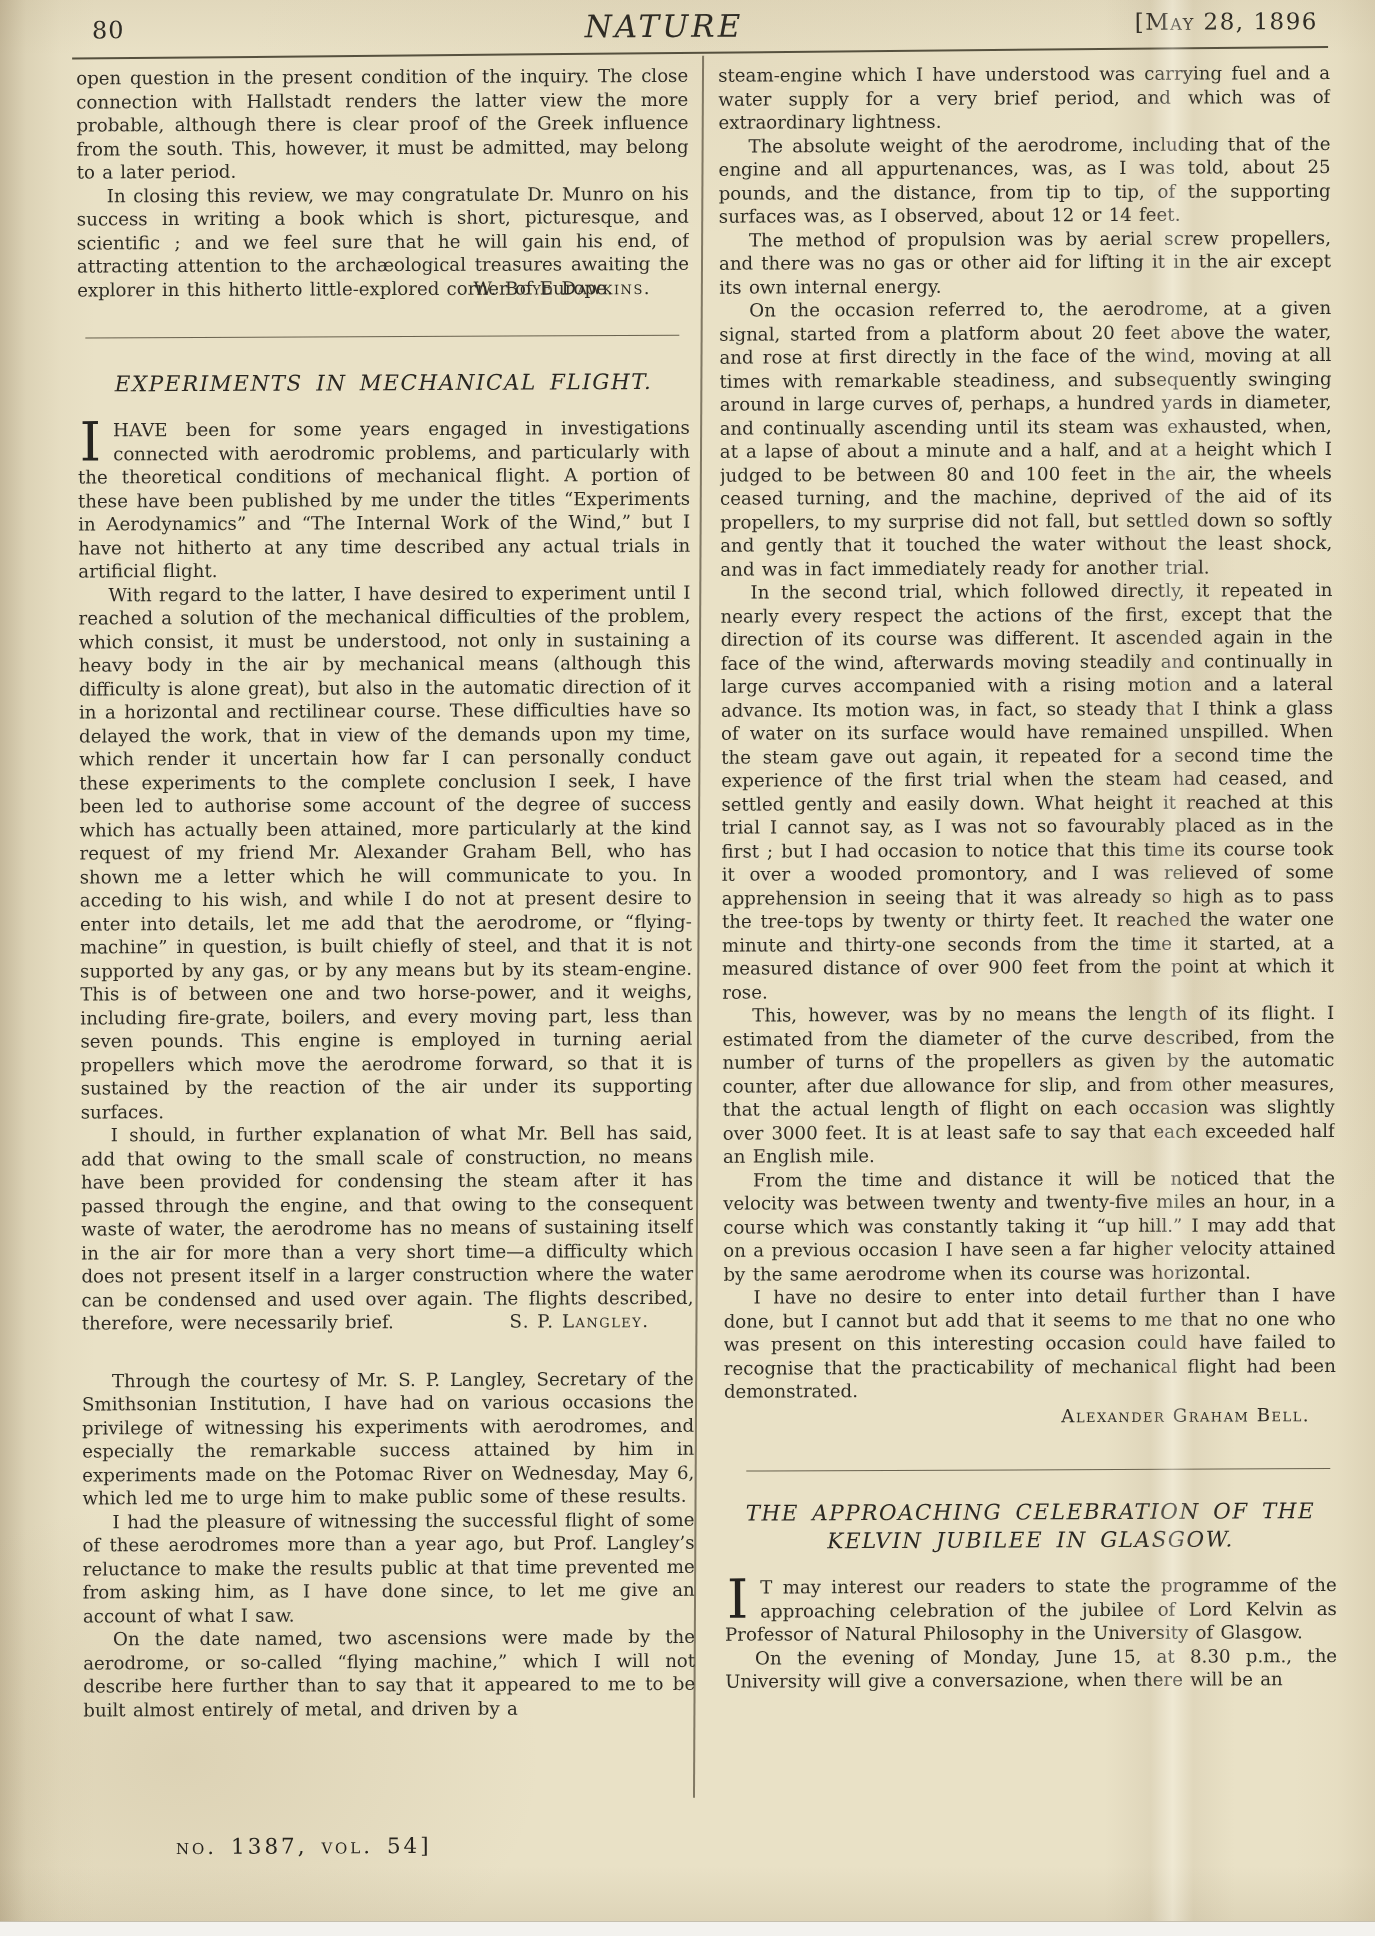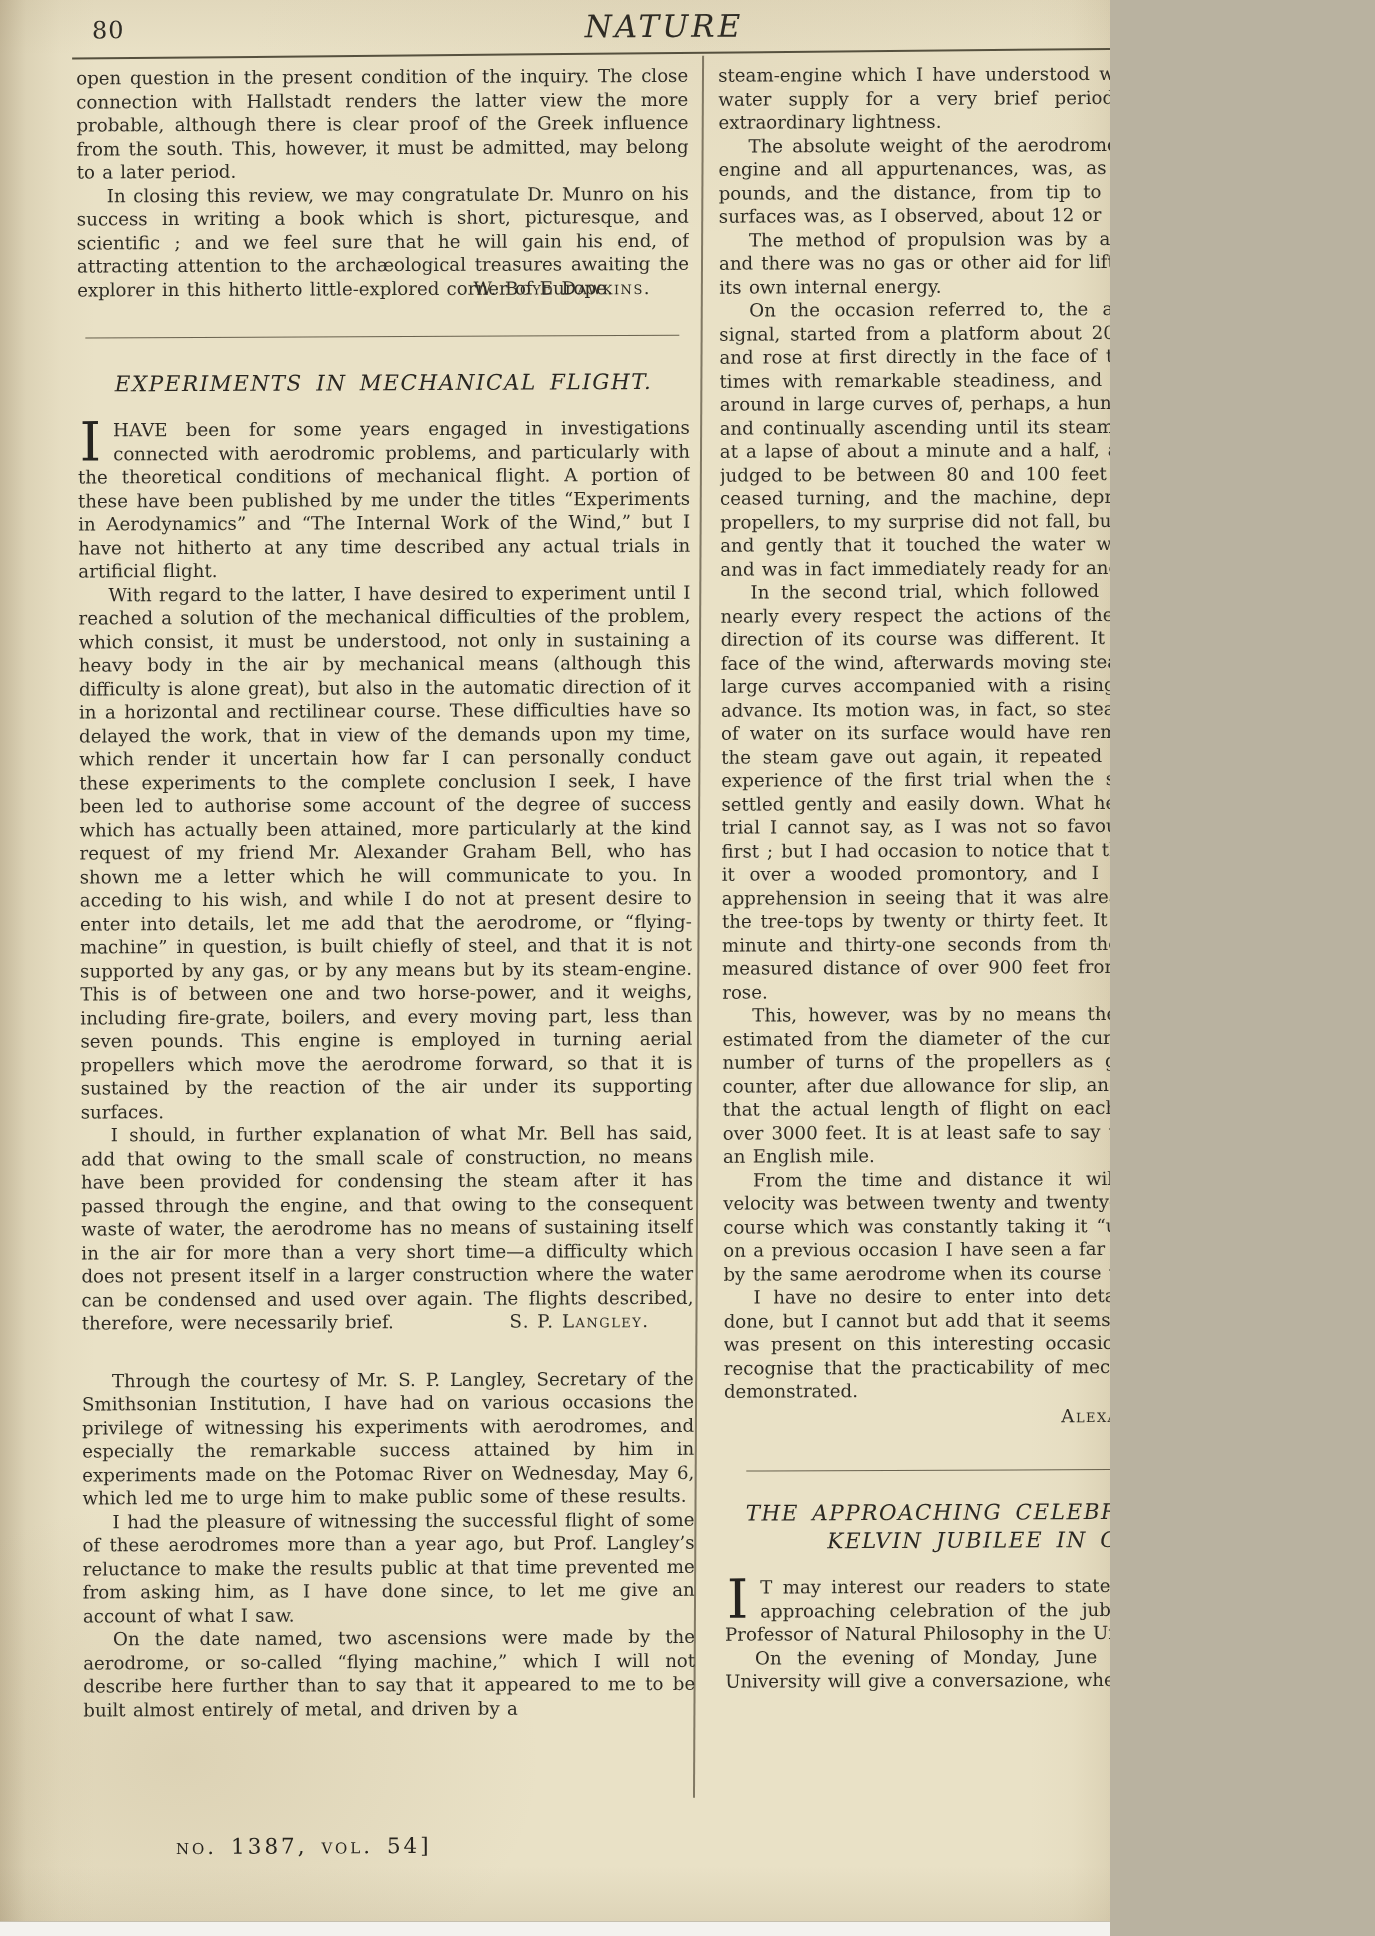--- a/index.html
+++ b/index.html
@@ -1,17 +1,17 @@
 <!DOCTYPE html>
 <html><head>
 <meta charset="utf-8">
 <style>
   html,body { margin:0; padding:0; background:#b9b2a0; }
   .page {
-    position:relative; width:1110px; height:1936px; overflow:hidden;
+    position:relative; width:1375px; height:1936px; overflow:hidden;
     font-family:"DejaVu Serif","Liberation Serif",serif;
     color:#2f2c25;
     background:
       radial-gradient(ellipse 420px 620px at 1190px 860px, rgba(186,166,132,0.16), transparent 70%),
       radial-gradient(ellipse 500px 360px at 180px 1760px, rgba(176,158,120,0.22), transparent 72%),
       radial-gradient(ellipse 600px 260px at 700px 40px, rgba(198,182,148,0.14), transparent 75%),
       linear-gradient(90deg, rgba(138,118,84,0.38) 0px, rgba(160,143,106,0.18) 26px, rgba(190,175,140,0.08) 60px, transparent 95px),
       linear-gradient(270deg, rgba(170,152,116,0.20) 0px, rgba(190,175,140,0.07) 38px, transparent 80px),
       linear-gradient(0deg, rgba(150,132,98,0.18) 0px, transparent 70px),
       linear-gradient(180deg, rgba(168,150,114,0.12) 0px, transparent 55px),

